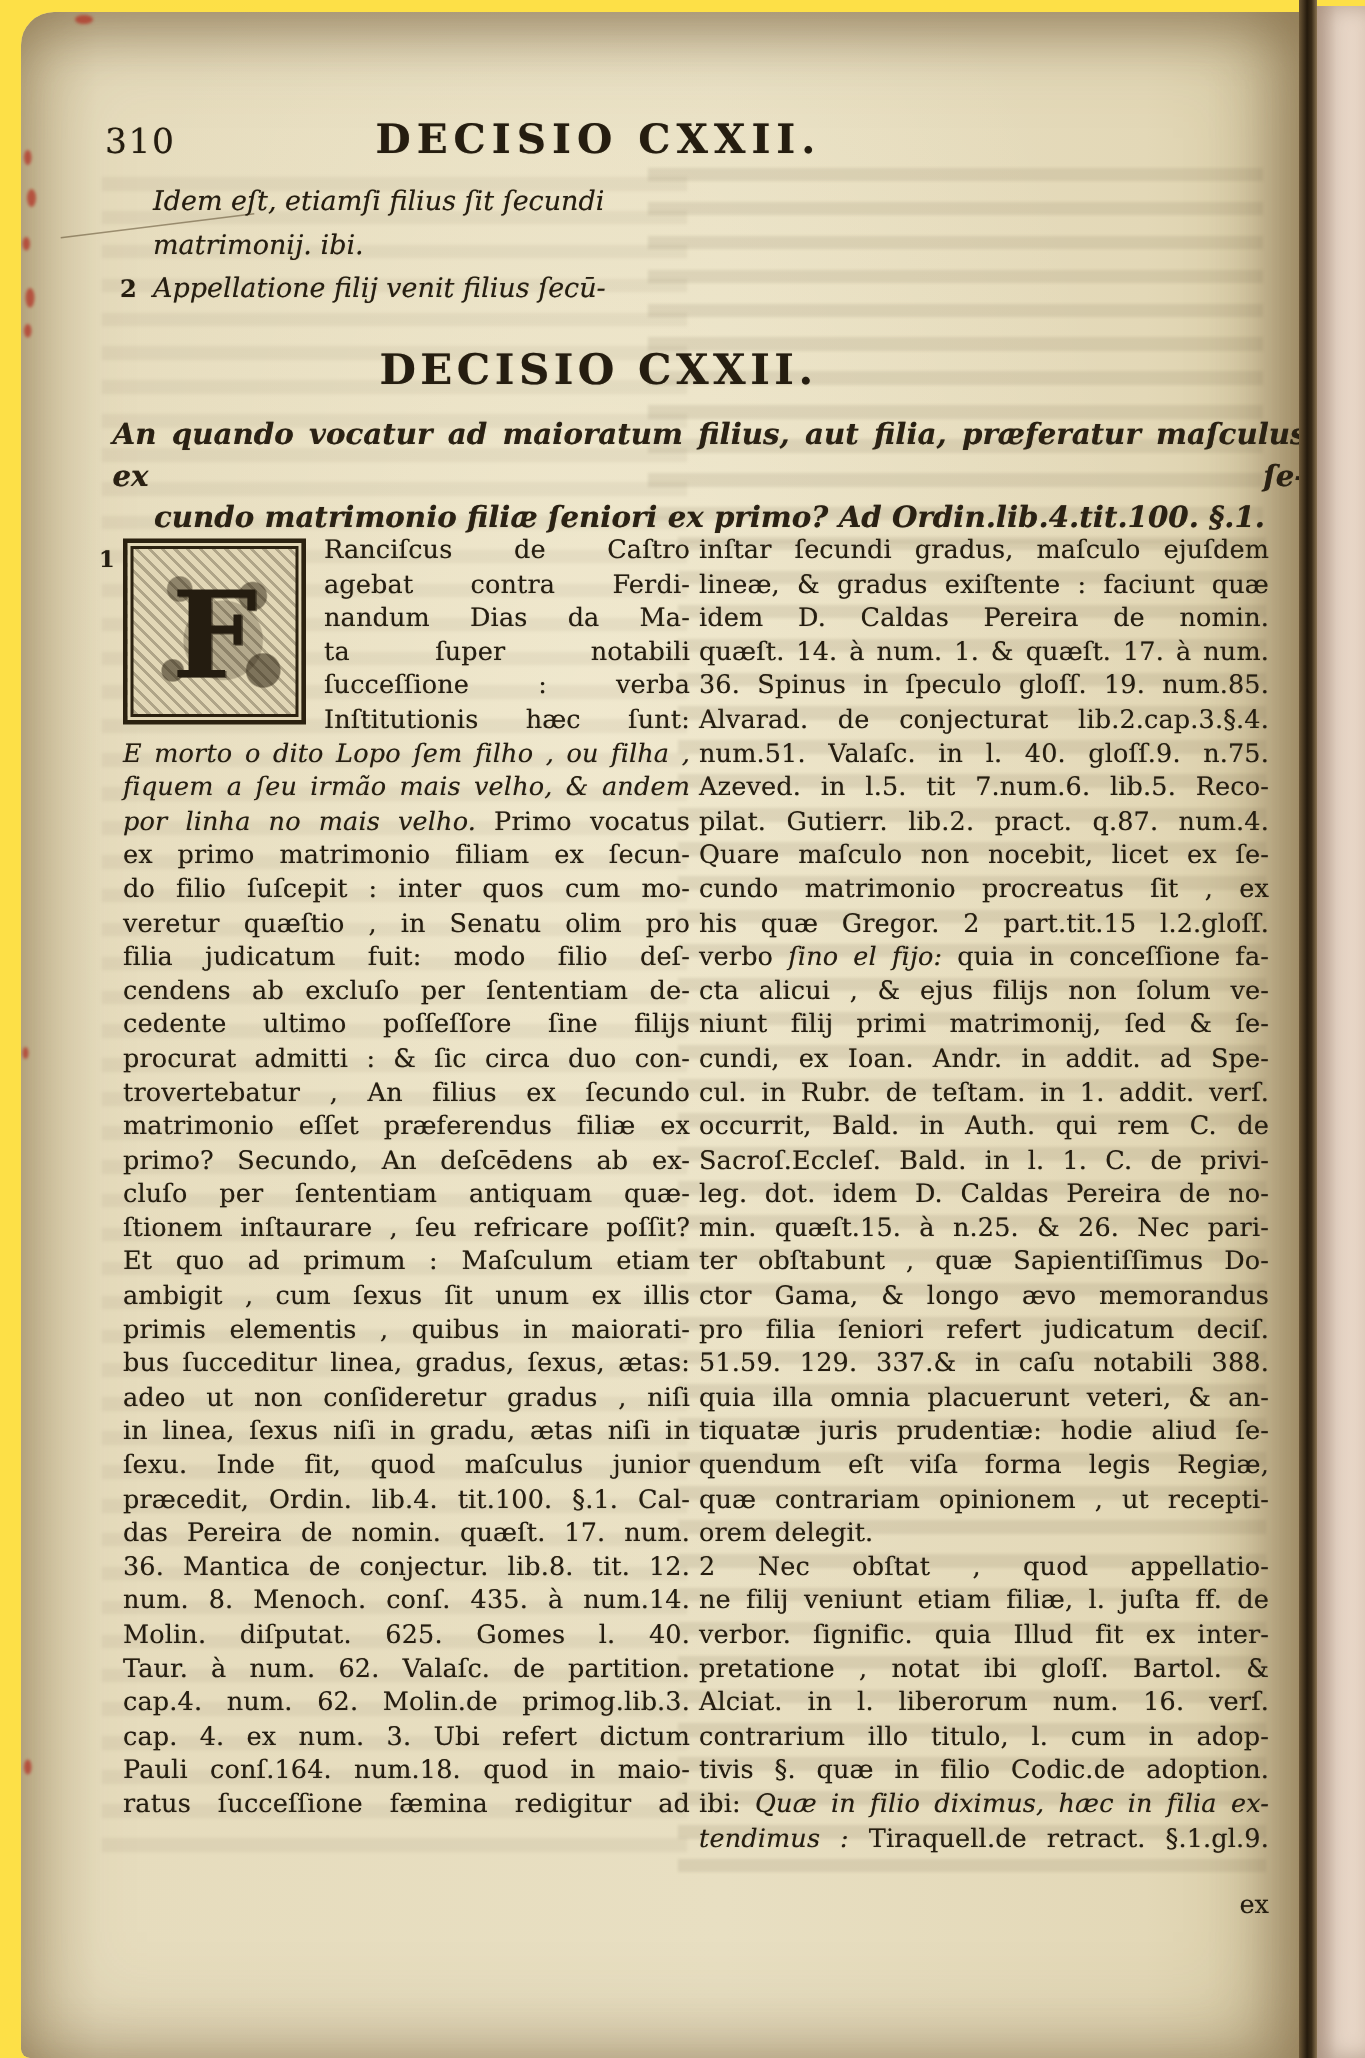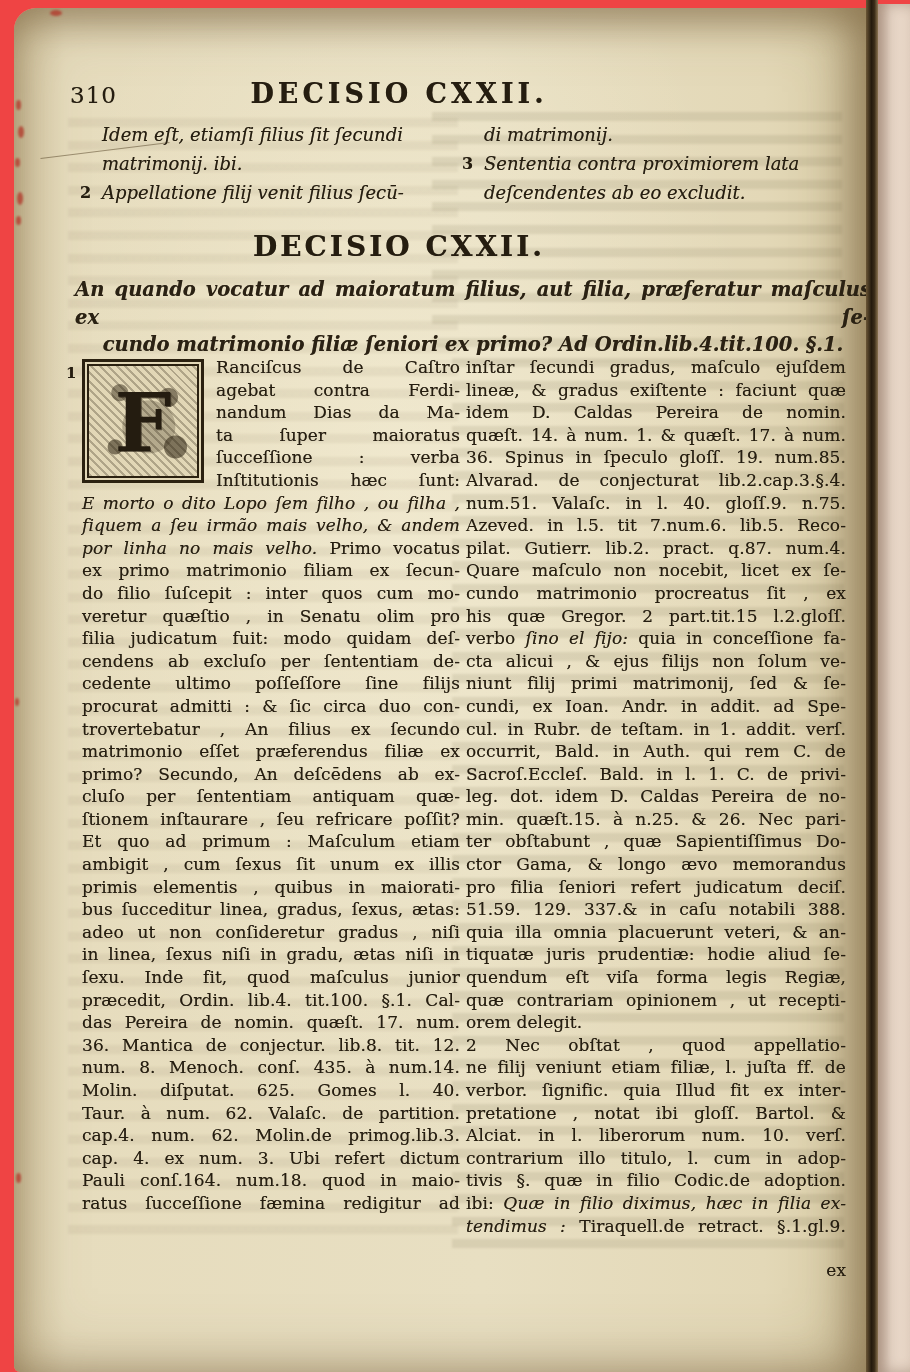--- a/index.html
+++ b/index.html
@@ -1,16 +1,16 @@
 <!DOCTYPE html>
 <html><head>
 <meta charset="utf-8">
 <style>
   html,body{margin:0;padding:0;background:#111;}
-  .scan{position:relative;width:910px;height:1372px;background:#ef4444;overflow:hidden;
+  .scan{position:relative;width:910px;height:1372px;background:#fde047;overflow:hidden;
         font-family:"DejaVu Serif", serif;color:#241c10;}
   
   .page{position:absolute;left:14px;top:8px;width:852px;height:1364px;overflow:hidden;
         border-top-left-radius:22px;border-bottom-left-radius:6px;
         background:
           radial-gradient(ellipse at 45% 35%, rgba(255,250,230,.35) 0%, rgba(255,250,230,0) 55%),
           linear-gradient(90deg, #d5c8a4 0%, #e6dcbd 6%, #e8dfc2 55%, #e3d8b7 88%, #d8cca6 100%),
           #e4dabc;
         box-shadow: inset 0 0 70px rgba(116,92,52,.38), inset -20px 0 38px rgba(96,70,36,.33),
                     inset 0 18px 30px rgba(110,85,45,.28);}
@@ -100,61 +100,47 @@
         </div>
         <div class="srow">
           <span class="no"></span>
           <span class="tx">matrimonij. ibi.</span>
         </div>
         <div class="srow">
           <span class="no">2</span>
           <span class="tx">Appellatione filij venit filius ſecū-</span>
         </div>
       </div>
-    <div class="summary sum-right" id="sum-right">
-        <div class="srow">
-          <span class="no"></span>
-          <span class="tx">di matrimonij.</span>
-        </div>
-        <div class="srow">
-          <span class="no">3</span>
-          <span class="tx">Sententia contra proximiorem lata</span>
-        </div>
-        <div class="srow">
-          <span class="no"></span>
-          <span class="tx">deſcendentes ab eo excludit.</span>
-        </div>
-      </div>
 
     <div class="secheading">DECISIO CXXII.</div>
 
     <div class="question" id="question">
         <div class="qline">An quando vocatur ad maioratum filius, aut filia, præferatur maſculus ex ſe-</div>
         <div class="qline center">cundo matrimonio filiæ ſeniori ex primo? Ad Ordin.lib.4.tit.100. §.1.</div>
       </div>
 
     <div class="marginal">1</div>
 
     <div class="col col-left" id="col-left">
       <div class="dropcap">
         <div class="glyph">F</div>
       </div>
     <div class="tline"><span>Ranciſcus de Caſtro</span></div>
         <div class="tline"><span>agebat contra Ferdi-</span></div>
         <div class="tline"><span>nandum Dias da Ma-</span></div>
-        <div class="tline"><span>ta ſuper maioratus</span></div>
+        <div class="tline"><span>ta ſuper notabili</span></div>
         <div class="tline"><span>ſucceſſione : verba</span></div>
         <div class="tline"><span>Inſtitutionis hæc ſunt:</span></div>
         <div class="tline"><span class="it">E morto o dito Lopo ſem filho , ou filha ,</span></div>
         <div class="tline"><span class="it">fiquem a ſeu irmão mais velho, &amp; andem</span></div>
         <div class="tline"><span class="it">por linha no mais velho.</span><span> Primo vocatus</span></div>
         <div class="tline"><span>ex primo matrimonio filiam ex ſecun-</span></div>
         <div class="tline"><span>do filio ſuſcepit : inter quos cum mo-</span></div>
         <div class="tline"><span>veretur quæſtio , in Senatu olim pro</span></div>
-        <div class="tline"><span>filia judicatum fuit: modo quidam deſ-</span></div>
+        <div class="tline"><span>filia judicatum fuit: modo filio deſ-</span></div>
         <div class="tline"><span>cendens ab excluſo per ſententiam de-</span></div>
         <div class="tline"><span>cedente ultimo poſſeſſore ſine filijs</span></div>
         <div class="tline"><span>procurat admitti : &amp; ſic circa duo con-</span></div>
         <div class="tline"><span>trovertebatur , An filius ex ſecundo</span></div>
         <div class="tline"><span>matrimonio eſſet præferendus filiæ ex</span></div>
         <div class="tline"><span>primo? Secundo, An deſcēdens ab ex-</span></div>
         <div class="tline"><span>cluſo per ſententiam antiquam quæ-</span></div>
         <div class="tline"><span>ſtionem inſtaurare , ſeu refricare poſſit?</span></div>
         <div class="tline"><span>Et quo ad primum : Maſculum etiam</span></div>
         <div class="tline"><span>ambigit , cum ſexus ſit unum ex illis</span></div>
@@ -203,21 +189,21 @@
         <div class="tline"><span>51.59. 129. 337.&amp; in caſu notabili 388.</span></div>
         <div class="tline"><span>quia illa omnia placuerunt veteri, &amp; an-</span></div>
         <div class="tline"><span>tiquatæ juris prudentiæ: hodie aliud ſe-</span></div>
         <div class="tline"><span>quendum eſt viſa forma legis Regiæ,</span></div>
         <div class="tline"><span>quæ contrariam opinionem , ut recepti-</span></div>
         <div class="tline noj"><span>orem delegit.</span></div>
         <div class="tline"><span>2    Nec obſtat , quod appellatio-</span></div>
         <div class="tline"><span>ne filij veniunt etiam filiæ, l. juſta ff. de</span></div>
         <div class="tline"><span>verbor. ſignific. quia Illud fit ex inter-</span></div>
         <div class="tline"><span>pretatione , notat ibi gloſſ. Bartol. &amp;</span></div>
-        <div class="tline"><span>Alciat. in l. liberorum  num. 10. verſ.</span></div>
+        <div class="tline"><span>Alciat. in l. liberorum  num. 16. verſ.</span></div>
         <div class="tline"><span>contrarium illo titulo, l. cum in adop-</span></div>
         <div class="tline"><span>tivis §. quæ in filio Codic.de adoption.</span></div>
         <div class="tline"><span>ibi: </span><span class="it">Quæ in filio diximus, hæc in filia ex-</span></div>
         <div class="tline"><span class="it">tendimus : </span><span>Tiraquell.de retract. §.1.gl.9.</span></div>
       </div>
 
     <div class="catchword">ex</div>
   </div>
 
   <div class="gutter"></div>

